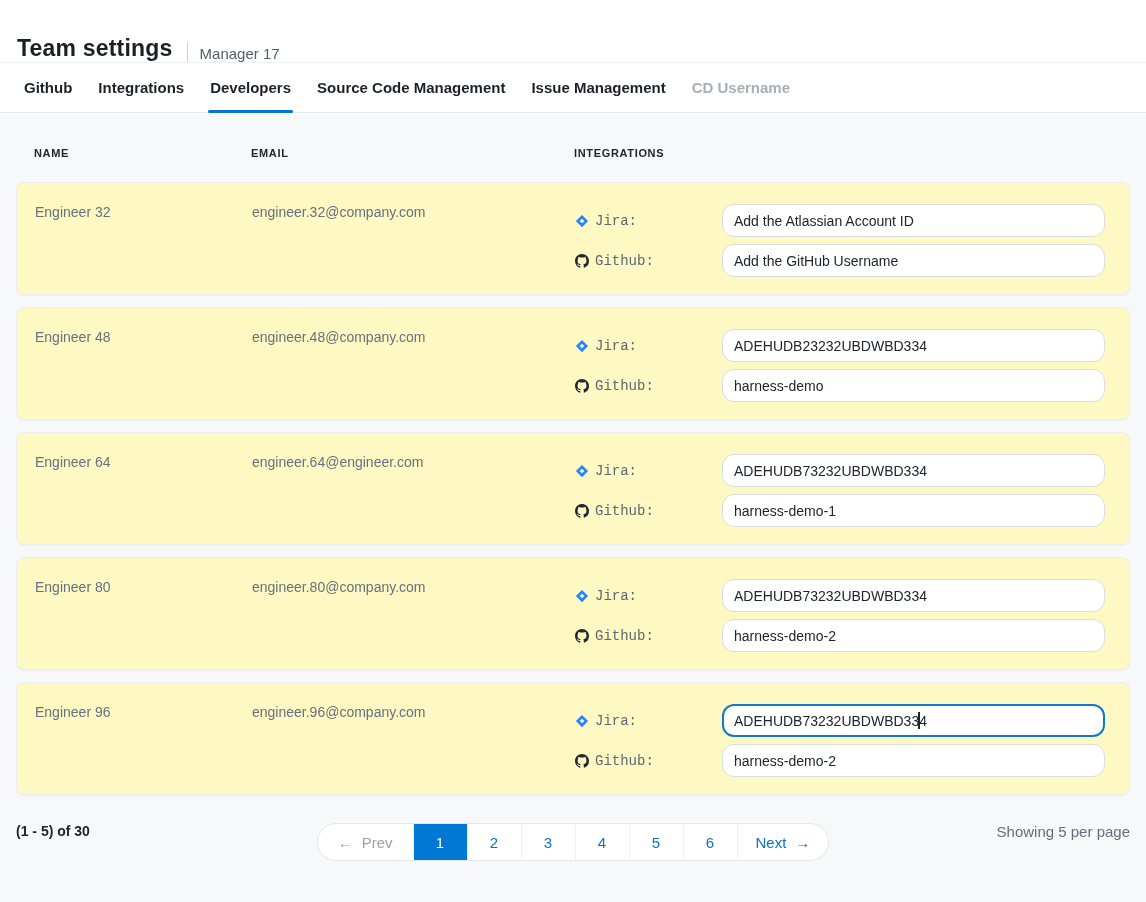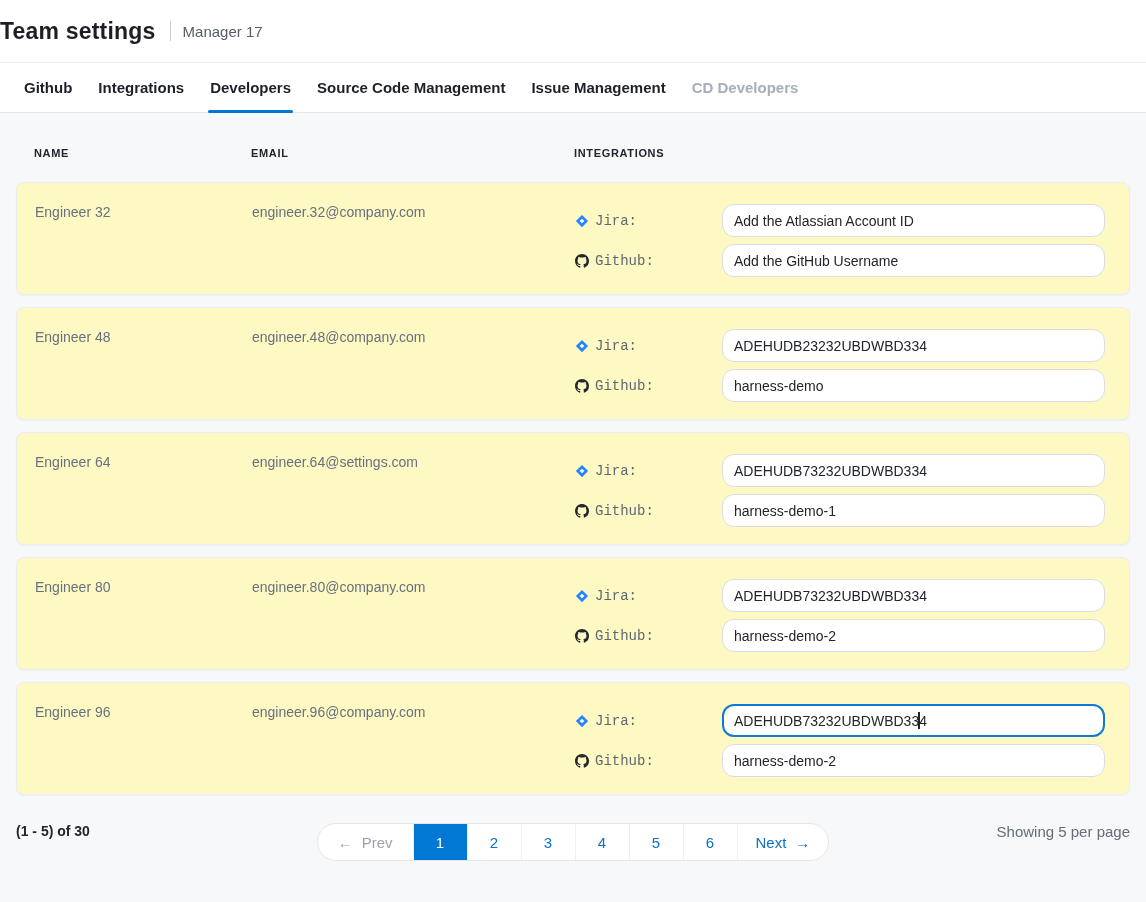--- a/index.html
+++ b/index.html
@@ -6,21 +6,22 @@
   html,body { width:1146px; height:902px; }
   body {
     font-family:"Liberation Sans", sans-serif;
     background:#f6f8fa;
     color:#22262c;
     overflow:hidden;
   }
   
   .app-header {
     background:#fff; height:63px;
-    display:flex; align-items:center;
+    display:flex; align-items:flex-end;
+    padding-left:17px;
     border-bottom:1px solid #edeff2;
   }
   .page-title { font-size:23px; font-weight:700; color:#1c2026; letter-spacing:.2px; }
   .title-sep { width:1px; height:20px; background:#c9ced5; margin:0 12px 0 14px; }
   .page-subtitle { font-size:15px; color:#565d68; }
 
   
   .tabbar {
     background:#fff; height:50px;
     display:flex; align-items:stretch;
@@ -104,21 +105,21 @@
   <div class="title-sep"></div>
   <div class="page-subtitle">Manager 17</div>
 </div>
 
 <div class="tabbar">
   <div class="tab">Github</div>
   <div class="tab">Integrations</div>
   <div class="tab active">Developers</div>
   <div class="tab">Source Code Management</div>
   <div class="tab">Issue Management</div>
-  <div class="tab disabled">CD Developers</div>
+  <div class="tab disabled">CD Username</div>
 </div>
 
 <div class="main">
 
   <div class="grid-cols col-header">
     <div>NAME</div>
     <div>EMAIL</div>
     <div>INTEGRATIONS</div>
   </div>
 
@@ -185,21 +186,21 @@
         </div>
         <div class="input-wrap">
             <input class="text-input" value="harness-demo" style="">
           </div>
       </div>
     </div>
   </div>
 
   <div class="grid-cols card">
     <div class="cell-text">Engineer 64</div>
-    <div class="cell-text">engineer.64@settings.com</div>
+    <div class="cell-text">engineer.64@engineer.com</div>
     <div class="cell-integrations">
       <div class="integ-row">
         <div class="integ-label">
           <span class="icon">
             <svg viewBox="0 0 16 16" width="14" height="14">
                 <path d="M8 1 L15 8 L8 15 L1 8 Z" fill="#2684FF"></path>
                 <path d="M8 5.3 L10.7 8 L8 10.7 L5.3 8 Z" fill="#fff"></path>
               </svg>
           </span>
           <span>Jira:</span>

